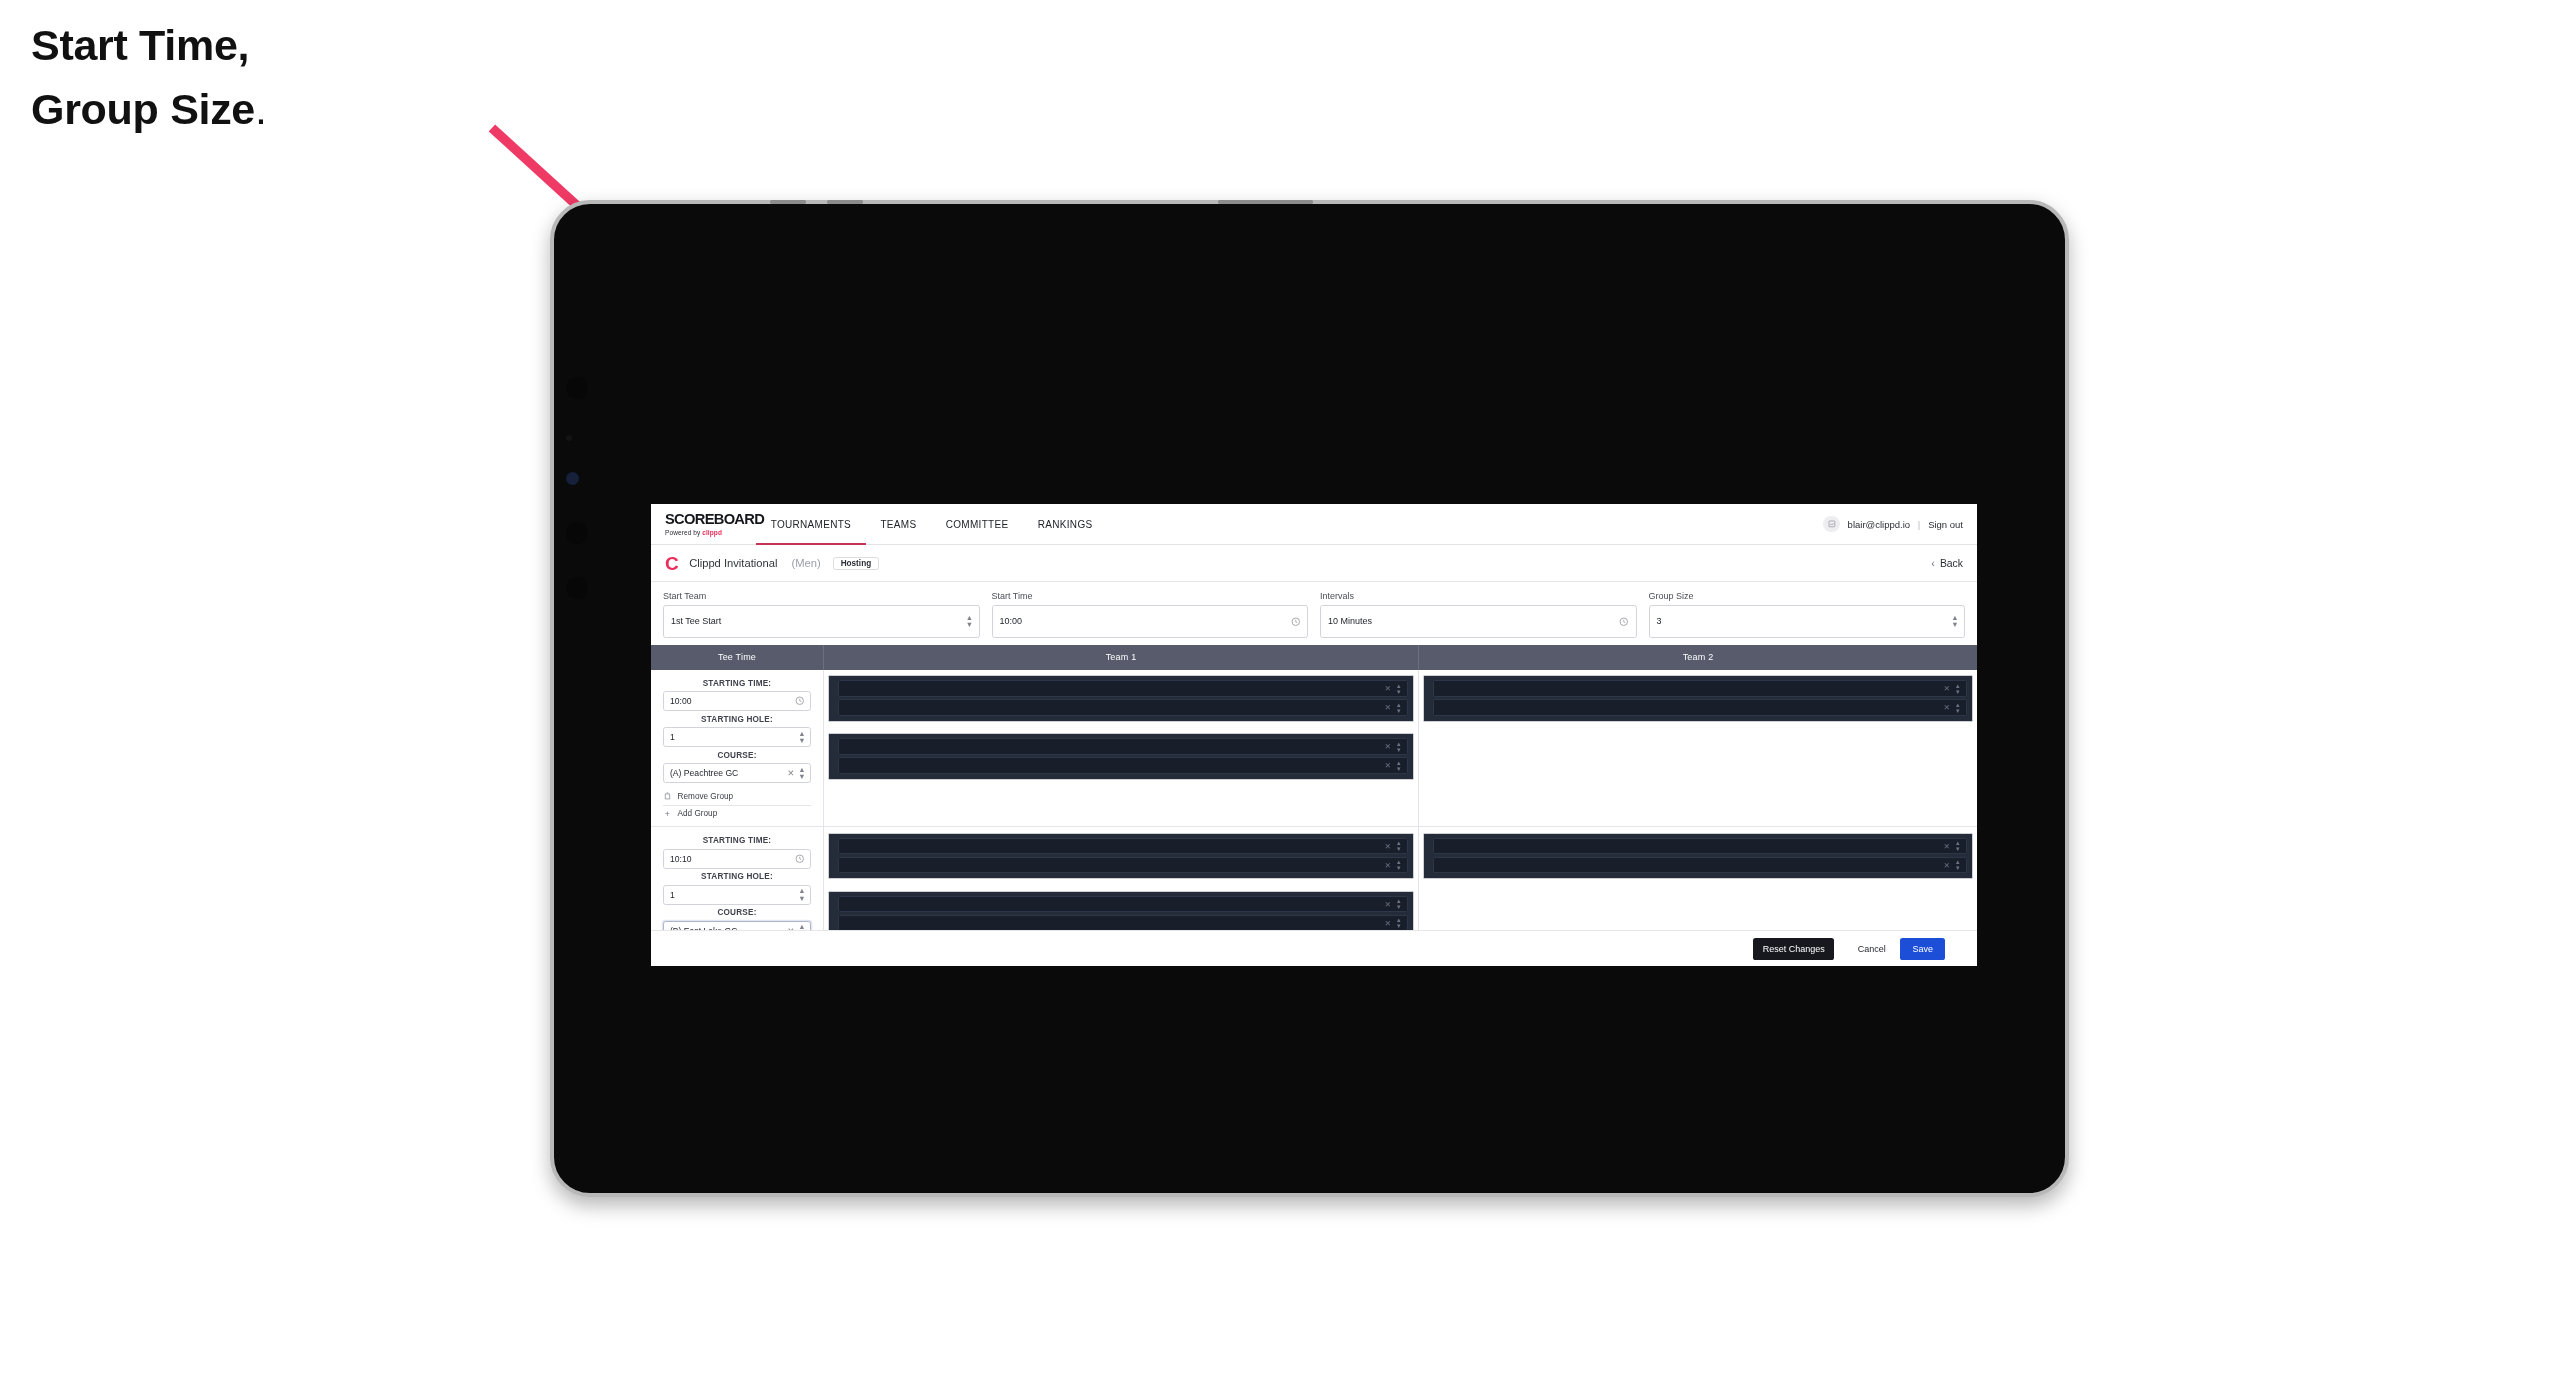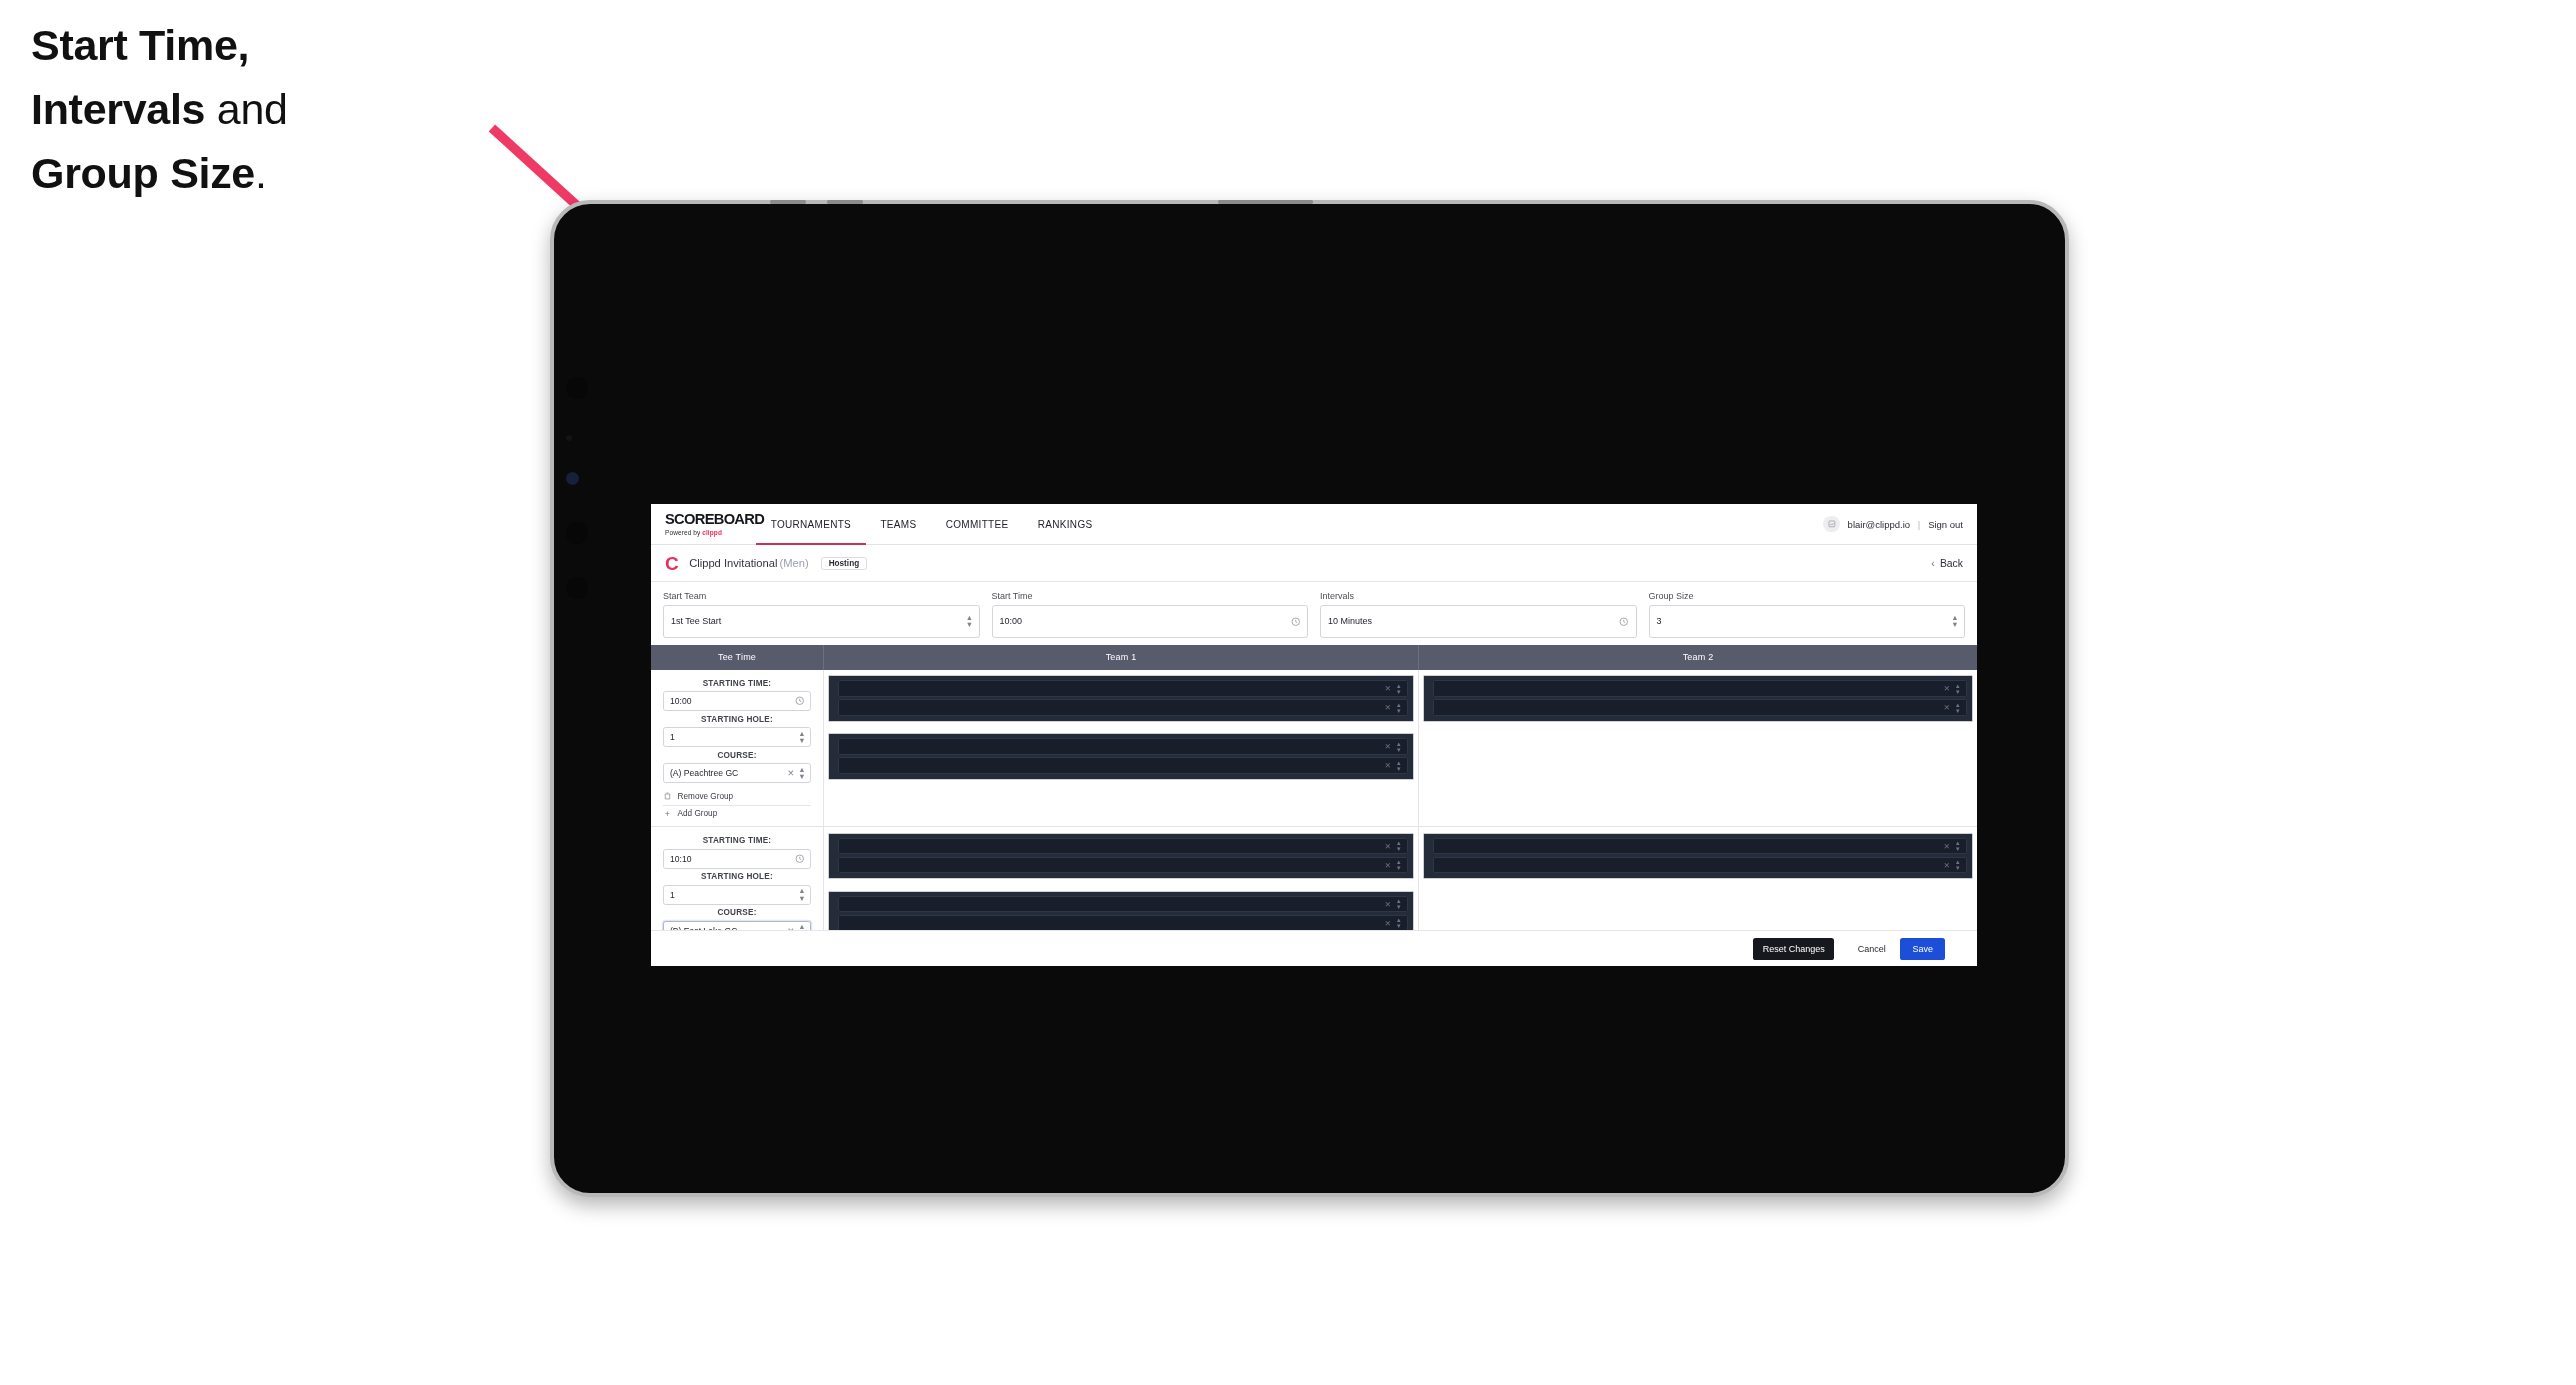--- a/index.html
+++ b/index.html
@@ -82,21 +82,21 @@
   .nav-sep { color:#b6b8c0; }
   .signout { cursor:pointer; }
 
   
   .crumbbar {
     height: 37px; display:flex; align-items:center; padding: 0 14px;
     border-bottom: 0.9px solid #e6e6e9; background:#fff;
   }
   .c-mark { font-size: 19px; font-weight: 800; color:#ec2c5a; line-height:1; margin-right: 10.4px; font-family:"Liberation Sans",sans-serif;}
   .crumb-title { font-size: 11.2px; color:#33353d; }
-  .crumb-sub { font-size: 11.2px; color:#9aa0ad; margin-left: 2px; }
+  .crumb-sub { font-size: 11.2px; color:#9aa0ad; margin-left: 14px; }
   .badge-hosting {
     margin-left: 12px; border:0.9px solid #dcdce1; border-radius:2.6px;
     font-size: 8.2px; font-weight:700; color:#2b2d35; padding: 1px 7px; background:#fff;
   }
   .back-btn { margin-left:auto; font-size: 10.4px; color:#2b2d35; display:flex; align-items:center; gap:5.2px; cursor:pointer;}
   .back-chev { font-size: 10.4px; color:#6c6e78; }
 
   
   .formrow { display:flex; gap: 0; padding: 8.6px 12px 7px 12px; background:#fff; }
   .fcell { flex: 1; padding-right: 12px; }
@@ -163,21 +163,20 @@
   .btn-cancel { background:transparent; color:#262830; margin: 0 5.2px 0 14px; }
   .btn-save { background:#1d4ed8; color:#fff; padding: 6px 12px; }
 </style>
 </head>
 <body>
 
 <div class="stage">
 
   <div class="caption">
     <span class="ln"><b>Start Time,</b></span>
-    <span class="ln"><b>Intervals</b><span> and</span></span>
     <span class="ln"><b>Group Size</b><span>.</span></span>
   </div>
 
   <svg class="arrow" viewBox="0 0 460 420">
     <defs>
       <marker id="ah" markerWidth="7" markerHeight="7" refX="2.4" refY="3.5" orient="auto">
         <path d="M0,0 L7,3.5 L0,7 z" fill="#ef3a66"></path>
       </marker>
     </defs>
     <line x1="10" y1="8" x2="330" y2="300" stroke="#ef3a66" stroke-width="11" marker-end="url(#ah)"></line>

